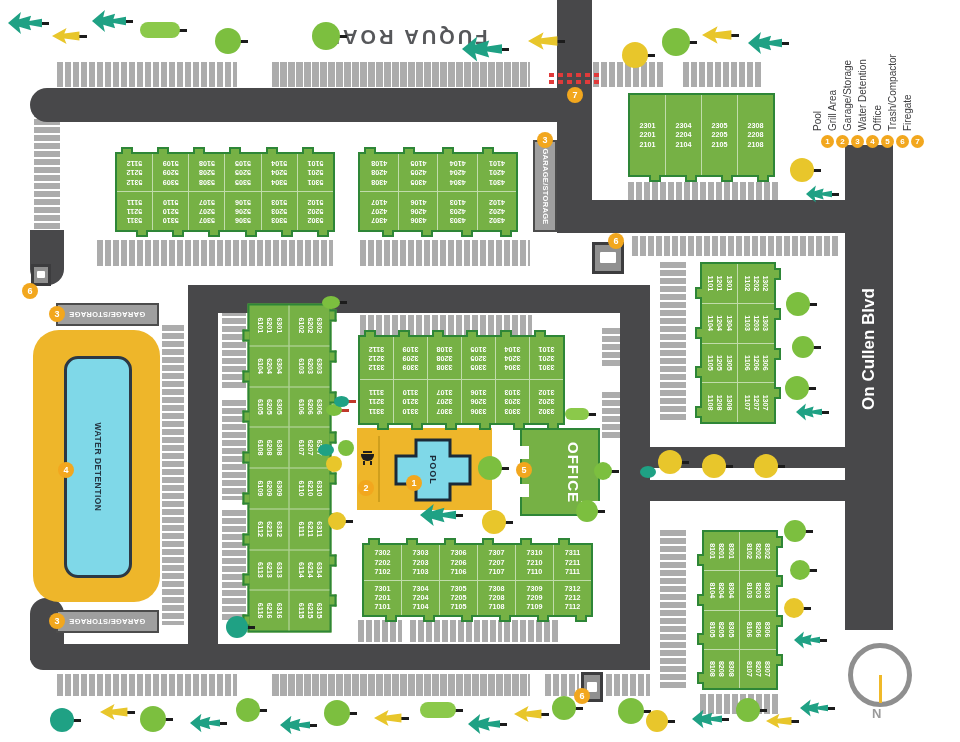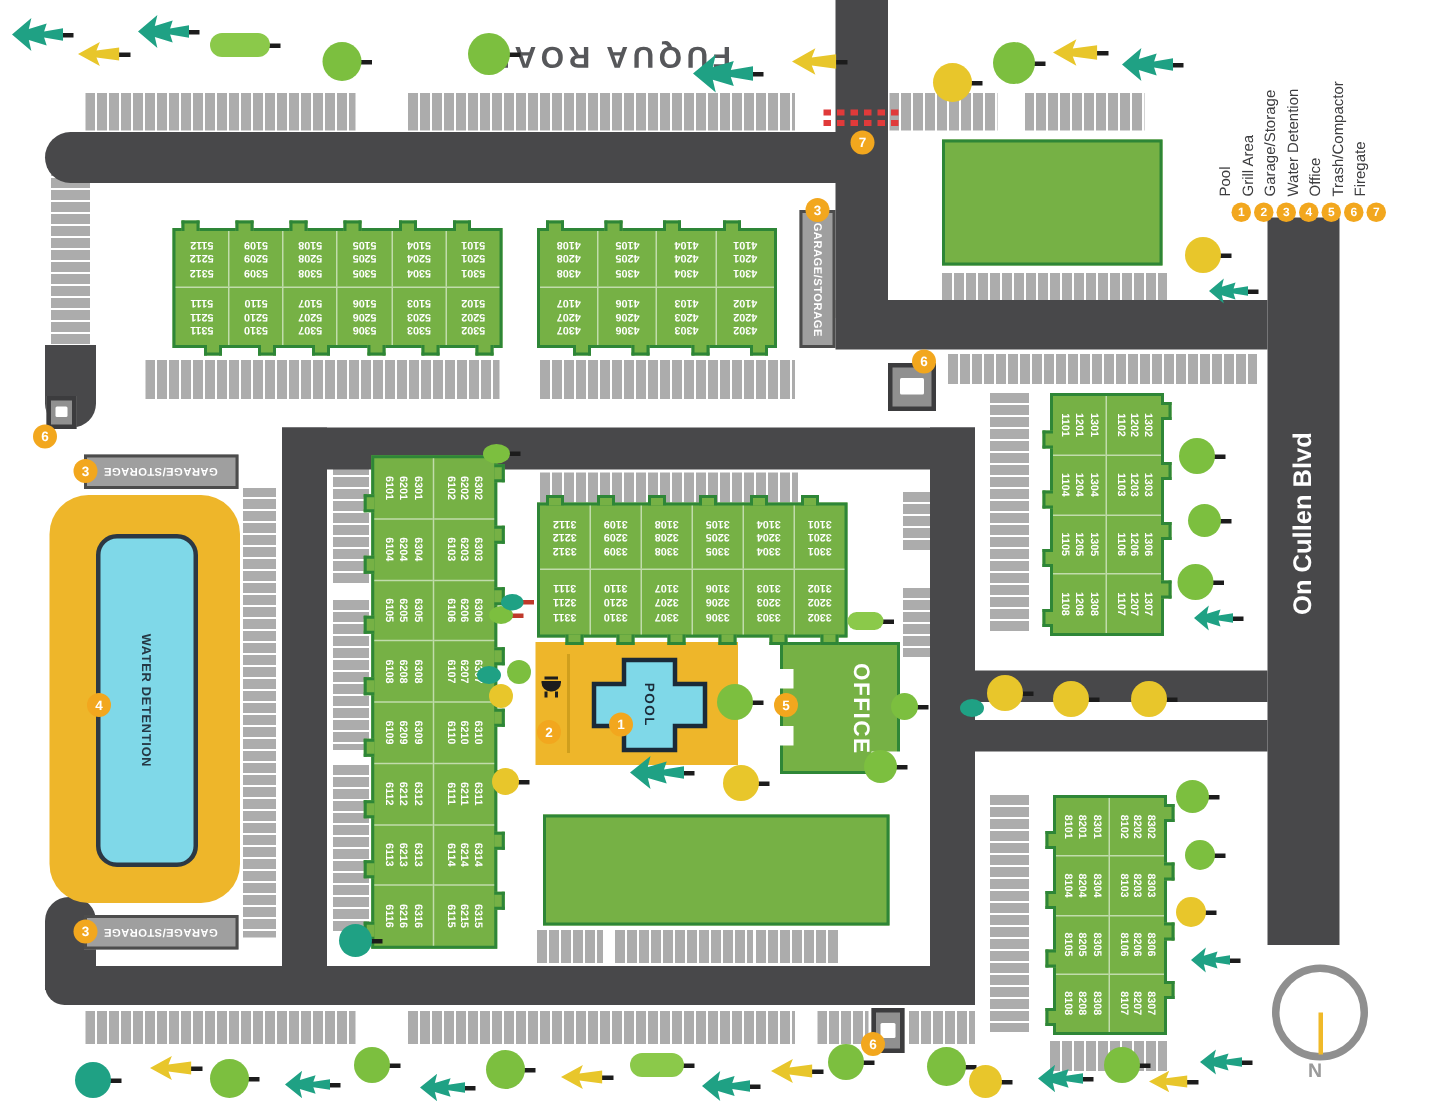--- a/index.html
+++ b/index.html
@@ -181,20 +181,34 @@
     <div class="road" style="position: absolute; left: 557px; top: 200px; width: 288px; height: 33px;"></div>
     <div class="road" style="position: absolute; left: 188px; top: 285px; width: 462px; height: 28px;"></div>
     <div class="road" style="position: absolute; left: 188px; top: 285px; width: 30px; height: 385px;"></div>
     <div class="road" style="position: absolute; left: 620px; top: 285px; width: 30px; height: 385px;"></div>
     <div class="road" style="position: absolute; left: 30px; top: 644px; width: 620px; height: 26px; border-radius: 13px 0px 0px 13px;"></div>
     <div class="road" style="position: absolute; left: 30px; top: 598px; width: 34px; height: 62px; border-radius: 16px 16px 0px 0px;"></div>
     <div class="road" style="position: absolute; left: 30px; top: 230px; width: 34px; height: 55px; border-radius: 0px 0px 16px 16px;"></div>
     <div class="road" style="position: absolute; left: 650px; top: 447px; width: 195px; height: 21px;"></div>
     <div class="road" style="position: absolute; left: 650px; top: 480px; width: 195px; height: 21px;"></div>
     <div class="bld" style="position: absolute; left: 628px; top: 93px; width: 147px; height: 84px; transform: rotate(0deg);">
+      <div class="brow">
+        <div class="bcell">2301
+2201
+2101<div class="tab b"></div></div>
+        <div class="bcell">2304
+2204
+2104<div class="tab b"></div></div>
+        <div class="bcell">2305
+2205
+2105<div class="tab b"></div></div>
+        <div class="bcell">2308
+2208
+2108<div class="tab b"></div></div>
+      </div>
     </div>
     <div class="bld" style="position: absolute; left: 115px; top: 152px; width: 220px; height: 80px; transform: rotate(180deg);">
       <div class="brow">
         <div class="bcell">5302
 5202
 5102<div class="tab t"></div></div>
         <div class="bcell">5303
 5203
 5103<div class="tab t"></div></div>
         <div class="bcell">5306
@@ -297,20 +311,60 @@
 3108<div class="tab b"></div></div>
         <div class="bcell">3309
 3209
 3109<div class="tab b"></div></div>
         <div class="bcell">3312
 3212
 3112<div class="tab b"></div></div>
       </div>
     </div>
     <div class="bld" style="position: absolute; left: 362px; top: 543px; width: 231px; height: 74px; transform: rotate(0deg);">
+      <div class="brow">
+        <div class="bcell">7302
+7202
+7102<div class="tab t"></div></div>
+        <div class="bcell">7303
+7203
+7103<div class="tab t"></div></div>
+        <div class="bcell">7306
+7206
+7106<div class="tab t"></div></div>
+        <div class="bcell">7307
+7207
+7107<div class="tab t"></div></div>
+        <div class="bcell">7310
+7210
+7110<div class="tab t"></div></div>
+        <div class="bcell">7311
+7211
+7111<div class="tab t"></div></div>
+      </div>
+      <div class="brow">
+        <div class="bcell">7301
+7201
+7101<div class="tab b"></div></div>
+        <div class="bcell">7304
+7204
+7104<div class="tab b"></div></div>
+        <div class="bcell">7305
+7205
+7105<div class="tab b"></div></div>
+        <div class="bcell">7308
+7208
+7108<div class="tab b"></div></div>
+        <div class="bcell">7309
+7209
+7109<div class="tab b"></div></div>
+        <div class="bcell">7312
+7212
+7112<div class="tab b"></div></div>
+      </div>
     </div>
     <div class="bld" style="position: absolute; left: 657px; top: 305px; width: 162px; height: 76px; transform: rotate(90deg);">
       <div class="brow">
         <div class="bcell">1302
 1202
 1102<div class="tab t"></div></div>
         <div class="bcell">1303
 1203
 1103<div class="tab t"></div></div>
         <div class="bcell">1306

